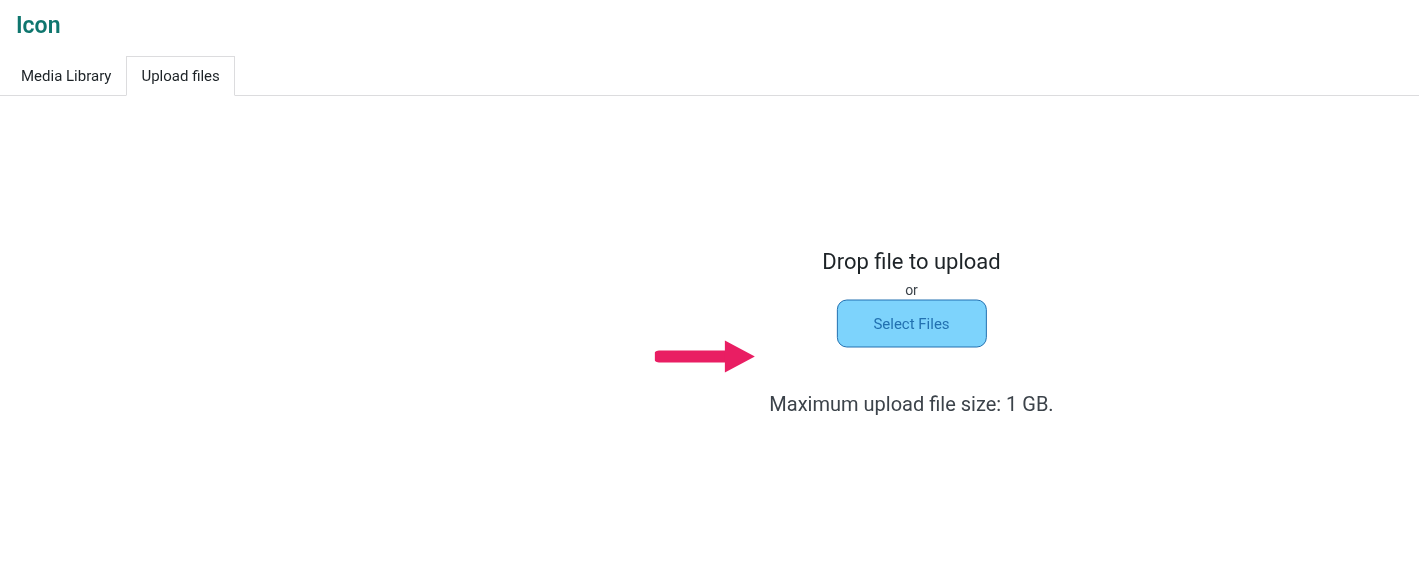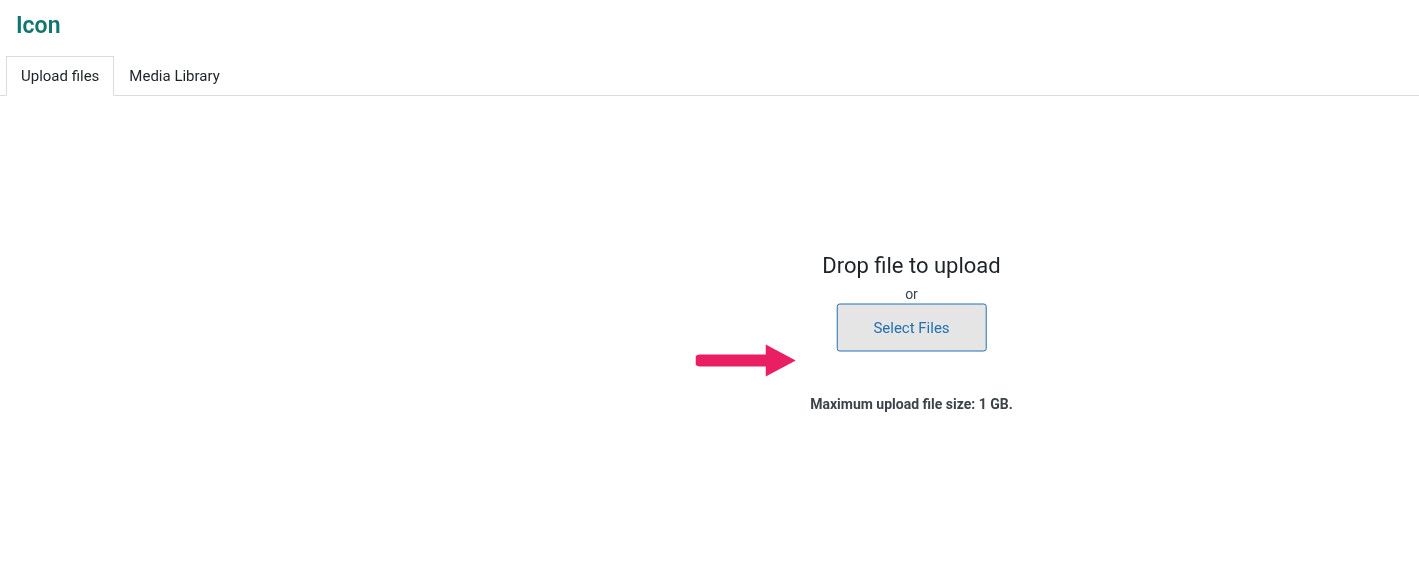--- a/index.html
+++ b/index.html
@@ -70,50 +70,49 @@
     .or-text {
       font-size: 14px;
       color: #3c434a;
       margin-bottom: 2px;
     }
     .select-files-btn {
       display: inline-block;
       padding: 14px 36px;
       font-size: 15px;
       color: #2271b1;
-      background: #e5e5e5;
+      background: #7dd3fc;
       border: 1px solid #2271b1;
-      border-radius: 3px;
+      border-radius: 10px;
       cursor: pointer;
       font-family: inherit;
     }
     .max-upload {
-      font-size: 14px;
+      font-size: 20px;
       color: #3c434a;
       margin-top: 44px;
-      font-weight: bold;
     }
     .annotation-arrow {
       position: absolute;
       left: -115px;
       top: 88px;
       width: 100px;
       height: 40px;
       pointer-events: none;
     }
   </style>
 </head>
 <body>
 
 <h1 class="page-title">Icon</h1>
 
 <div class="tabs-wrapper">
   <div class="tabs">
+    <div class="tab">Media Library</div>
     <div class="tab active">Upload files</div>
-    <div class="tab">Media Library</div>
   </div>
 </div>
 
 <div class="content-area">
   <div class="uploader-ui">
     <div class="annotation-arrow">
       <svg width="100" height="40" viewBox="0 0 100 40">
         <line x1="4" y1="20" x2="76" y2="20" stroke="#e91e63" stroke-width="12" stroke-linecap="round"></line>
         <polygon points="70,4 100,20 70,36" fill="#e91e63"></polygon>
       </svg>

